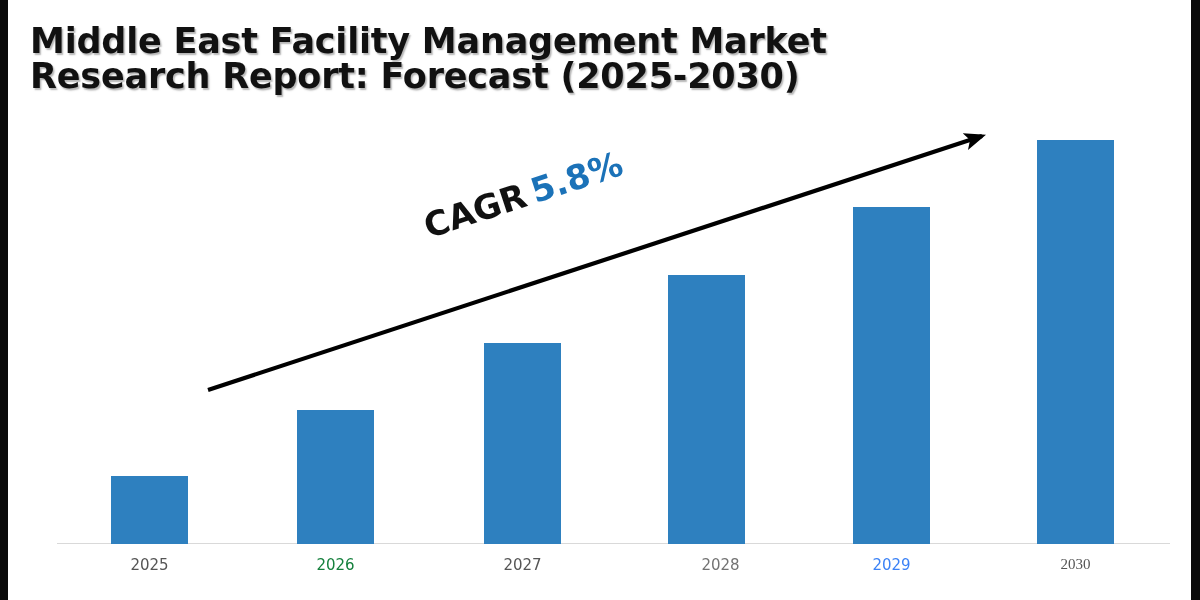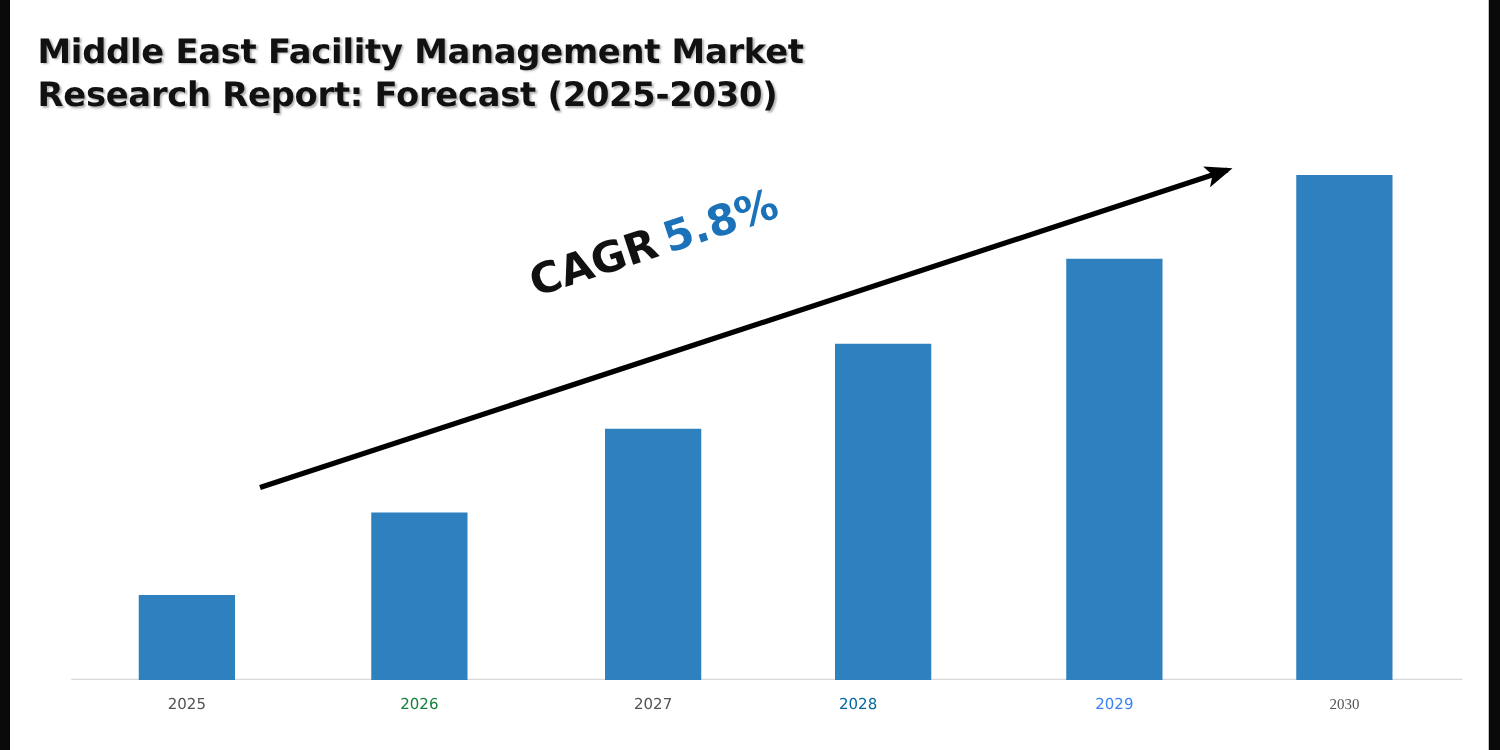--- a/index.html
+++ b/index.html
@@ -26,21 +26,21 @@
   .edge-band.left  { left: 0;  width: 8px; }
   .edge-band.right { left: 1191px; width: 9px; }
 
   #title {
     position: absolute;
     left: 30px;
     top: 24px;
     width: 800px;
     font-family: "DejaVu Sans", sans-serif;
     font-weight: 700;
-    font-size: 27px;
+    font-size: 35px;
     line-height: 35px;
     color: #111111;
     letter-spacing: -0.2px;
     text-shadow: 1.5px 1.5px 1.6px rgba(120,120,120,0.55);
     white-space: pre-line;
   }
 
   #plot {
     position: absolute;
     left: 0;
@@ -61,21 +61,21 @@
   .bar {
     position: absolute;
     background: #2e80bf;
     box-sizing: border-box;
   }
 
   .tick-label {
     position: absolute;
     top: 556px;
     font-family: "DejaVu Sans", sans-serif;
-    font-size: 12px;
+    font-size: 15px;
     color: #555555;
     text-align: center;
     white-space: nowrap;
   }
 
   #arrow-layer {
     position: absolute;
     left: 0;
     top: 0;
     width: 1200px;
@@ -116,21 +116,21 @@
         <div class="bar" style="left: 297px; width: 77px; top: 410px; height: 134px; background: rgb(46, 128, 191);"></div>
         <div class="bar" style="left: 484px; width: 77px; top: 343px; height: 201px; background: rgb(46, 128, 191);"></div>
         <div class="bar" style="left: 668px; width: 77px; top: 275px; height: 269px; background: rgb(46, 128, 191);"></div>
         <div class="bar" style="left: 853px; width: 77px; top: 207px; height: 337px; background: rgb(46, 128, 191);"></div>
         <div class="bar" style="left: 1037px; width: 77px; top: 140px; height: 404px; background: rgb(46, 128, 191);"></div>
       </div>
     <div id="ticks">
         <div class="tick-label" style="left: 111px; width: 77px; color: rgb(85, 85, 85);">2025</div>
         <div class="tick-label" style="left: 297px; width: 77px; color: #15803d;">2026</div>
         <div class="tick-label" style="left: 484px; width: 77px; color: rgb(85, 85, 85);">2027</div>
-        <div class="tick-label" style="left: 648px; width: 77px; color: #0369a1;">2028</div>
+        <div class="tick-label" style="left: 682px; width: 77px; color: #737373;">2028</div>
         <div class="tick-label" style="left: 853px; width: 77px; color: #3b82f6;">2029</div>
         <div class="tick-label" style="left: 1037px; width: 77px; color: rgb(85, 85, 85); font-family: Liberation Serif, serif;">2030</div>
       </div>
   </div>
 
   <svg id="arrow-layer" viewBox="0 0 1200 600" width="1200" height="600">
     <defs>
       <marker id="arrowhead" markerWidth="5.2" markerHeight="4.2" refX="4.2" refY="2.1" orient="auto">
         <path d="M0,0 L5.2,2.1 L0,4.2 L1.2,2.1 Z" fill="#000000"></path>
       </marker>

